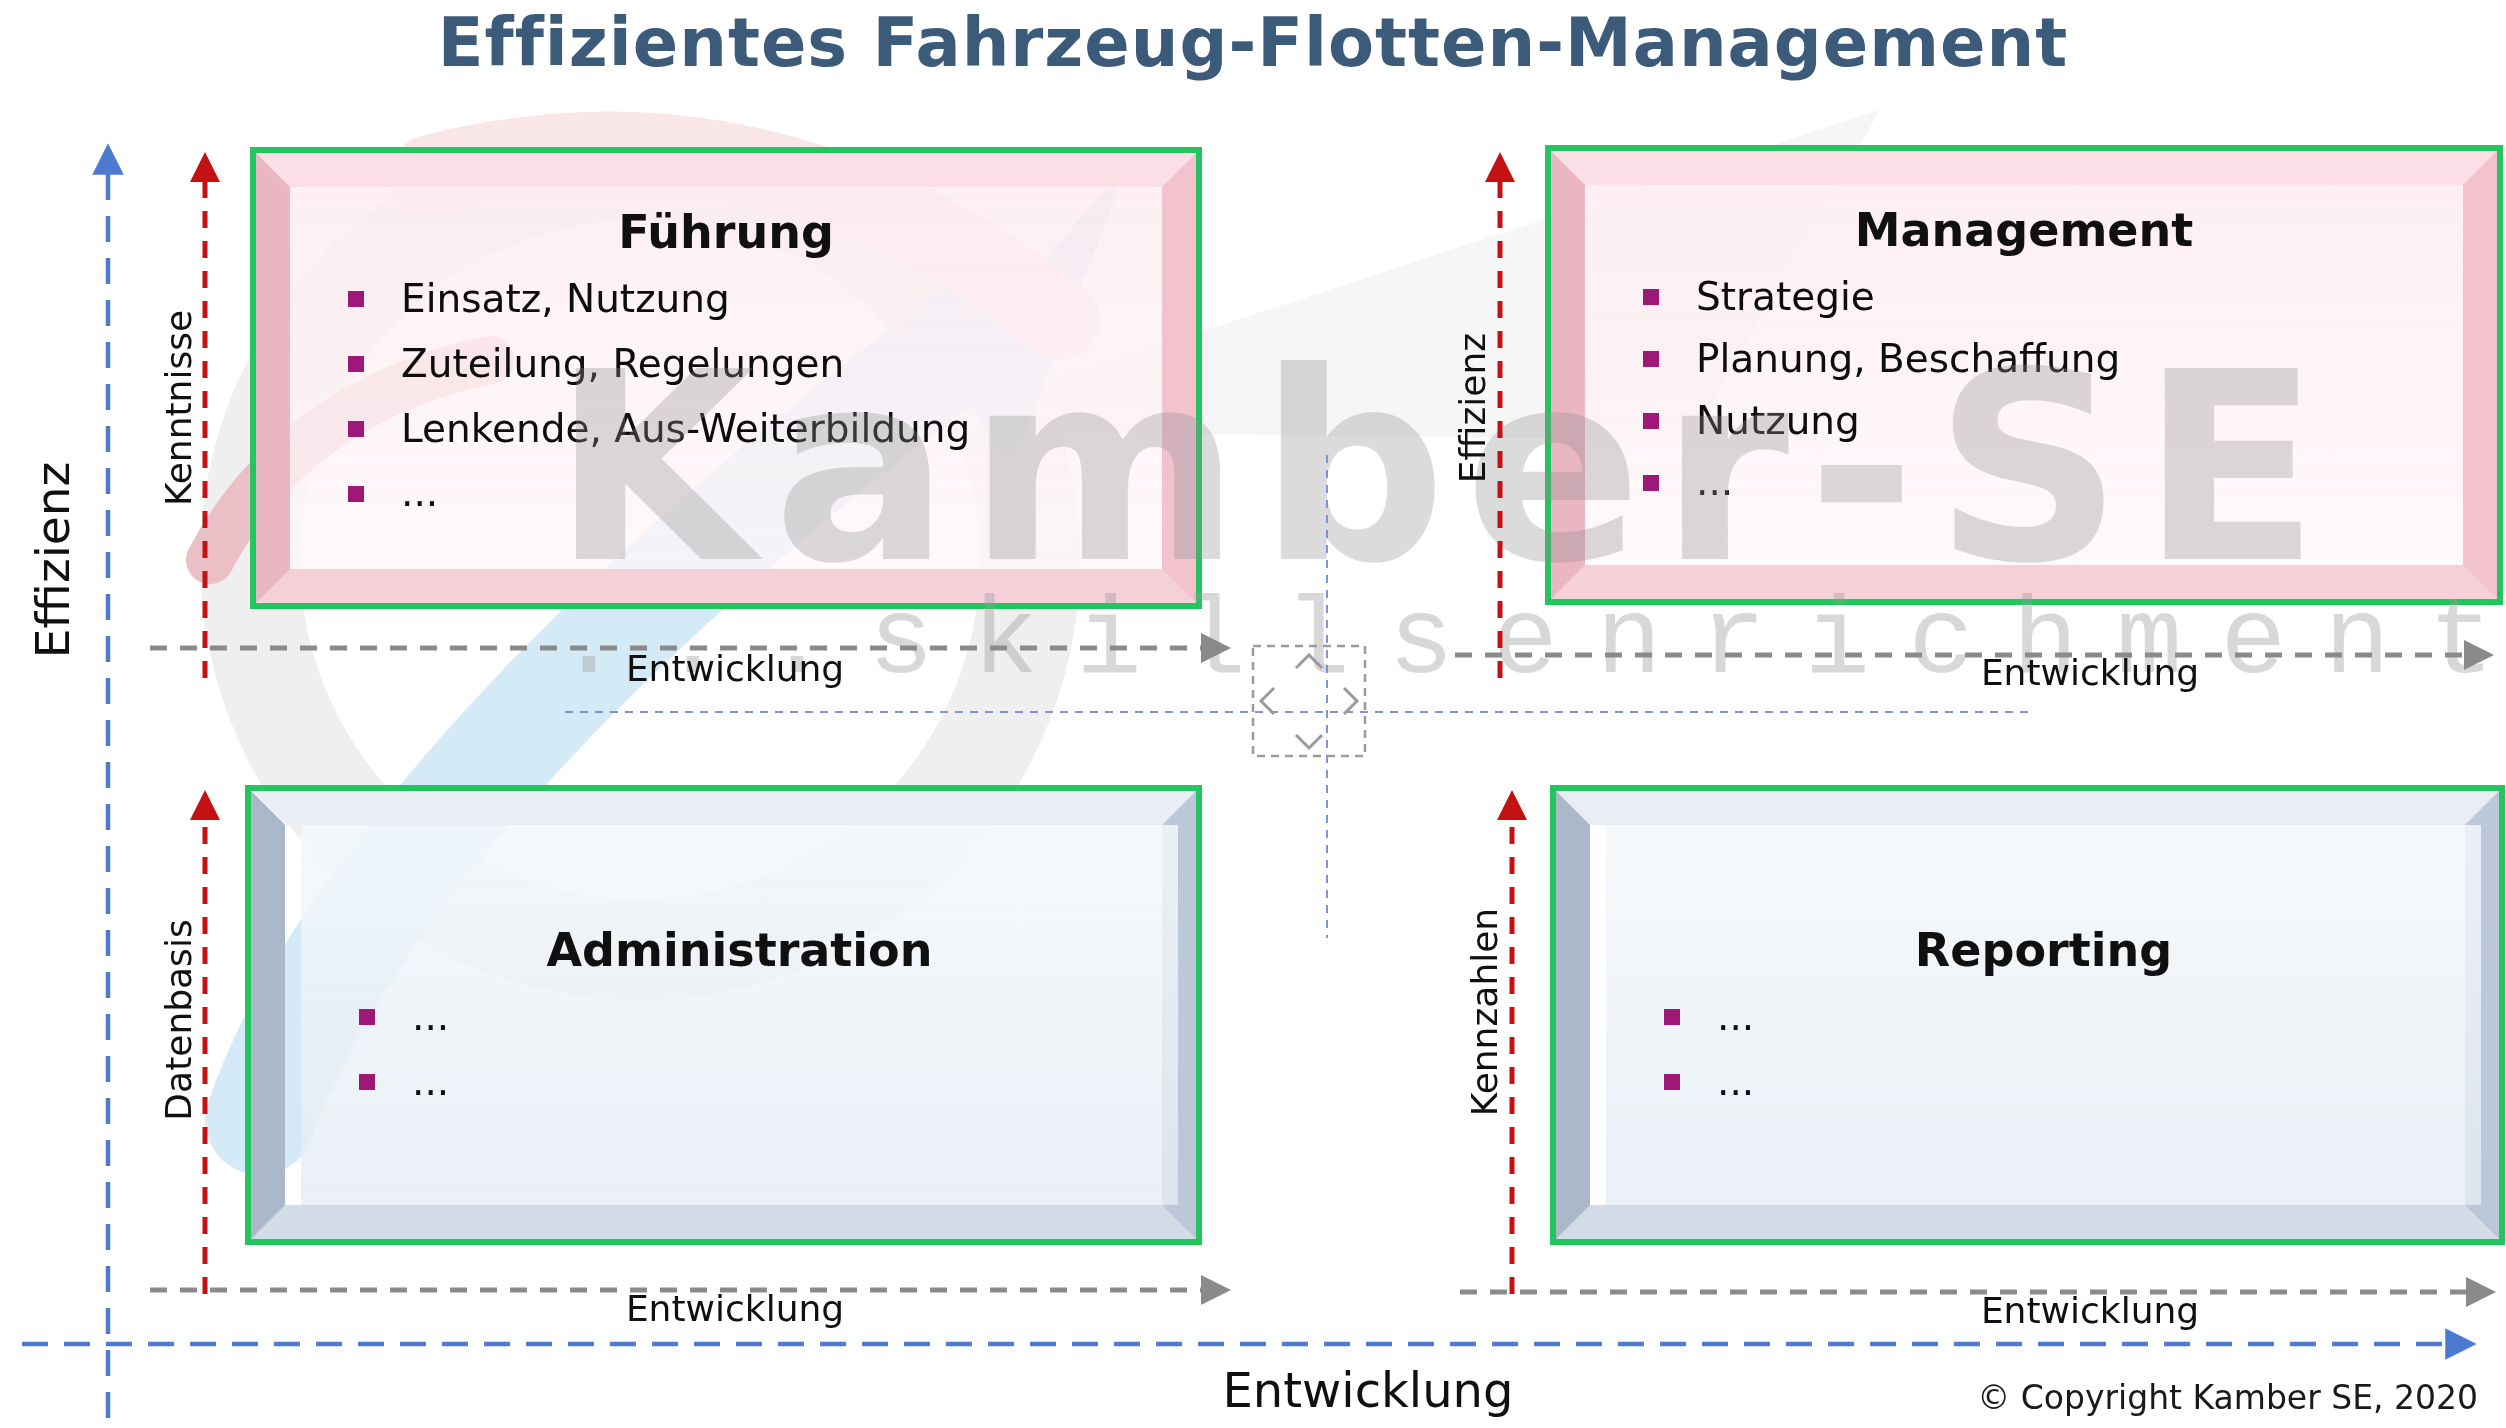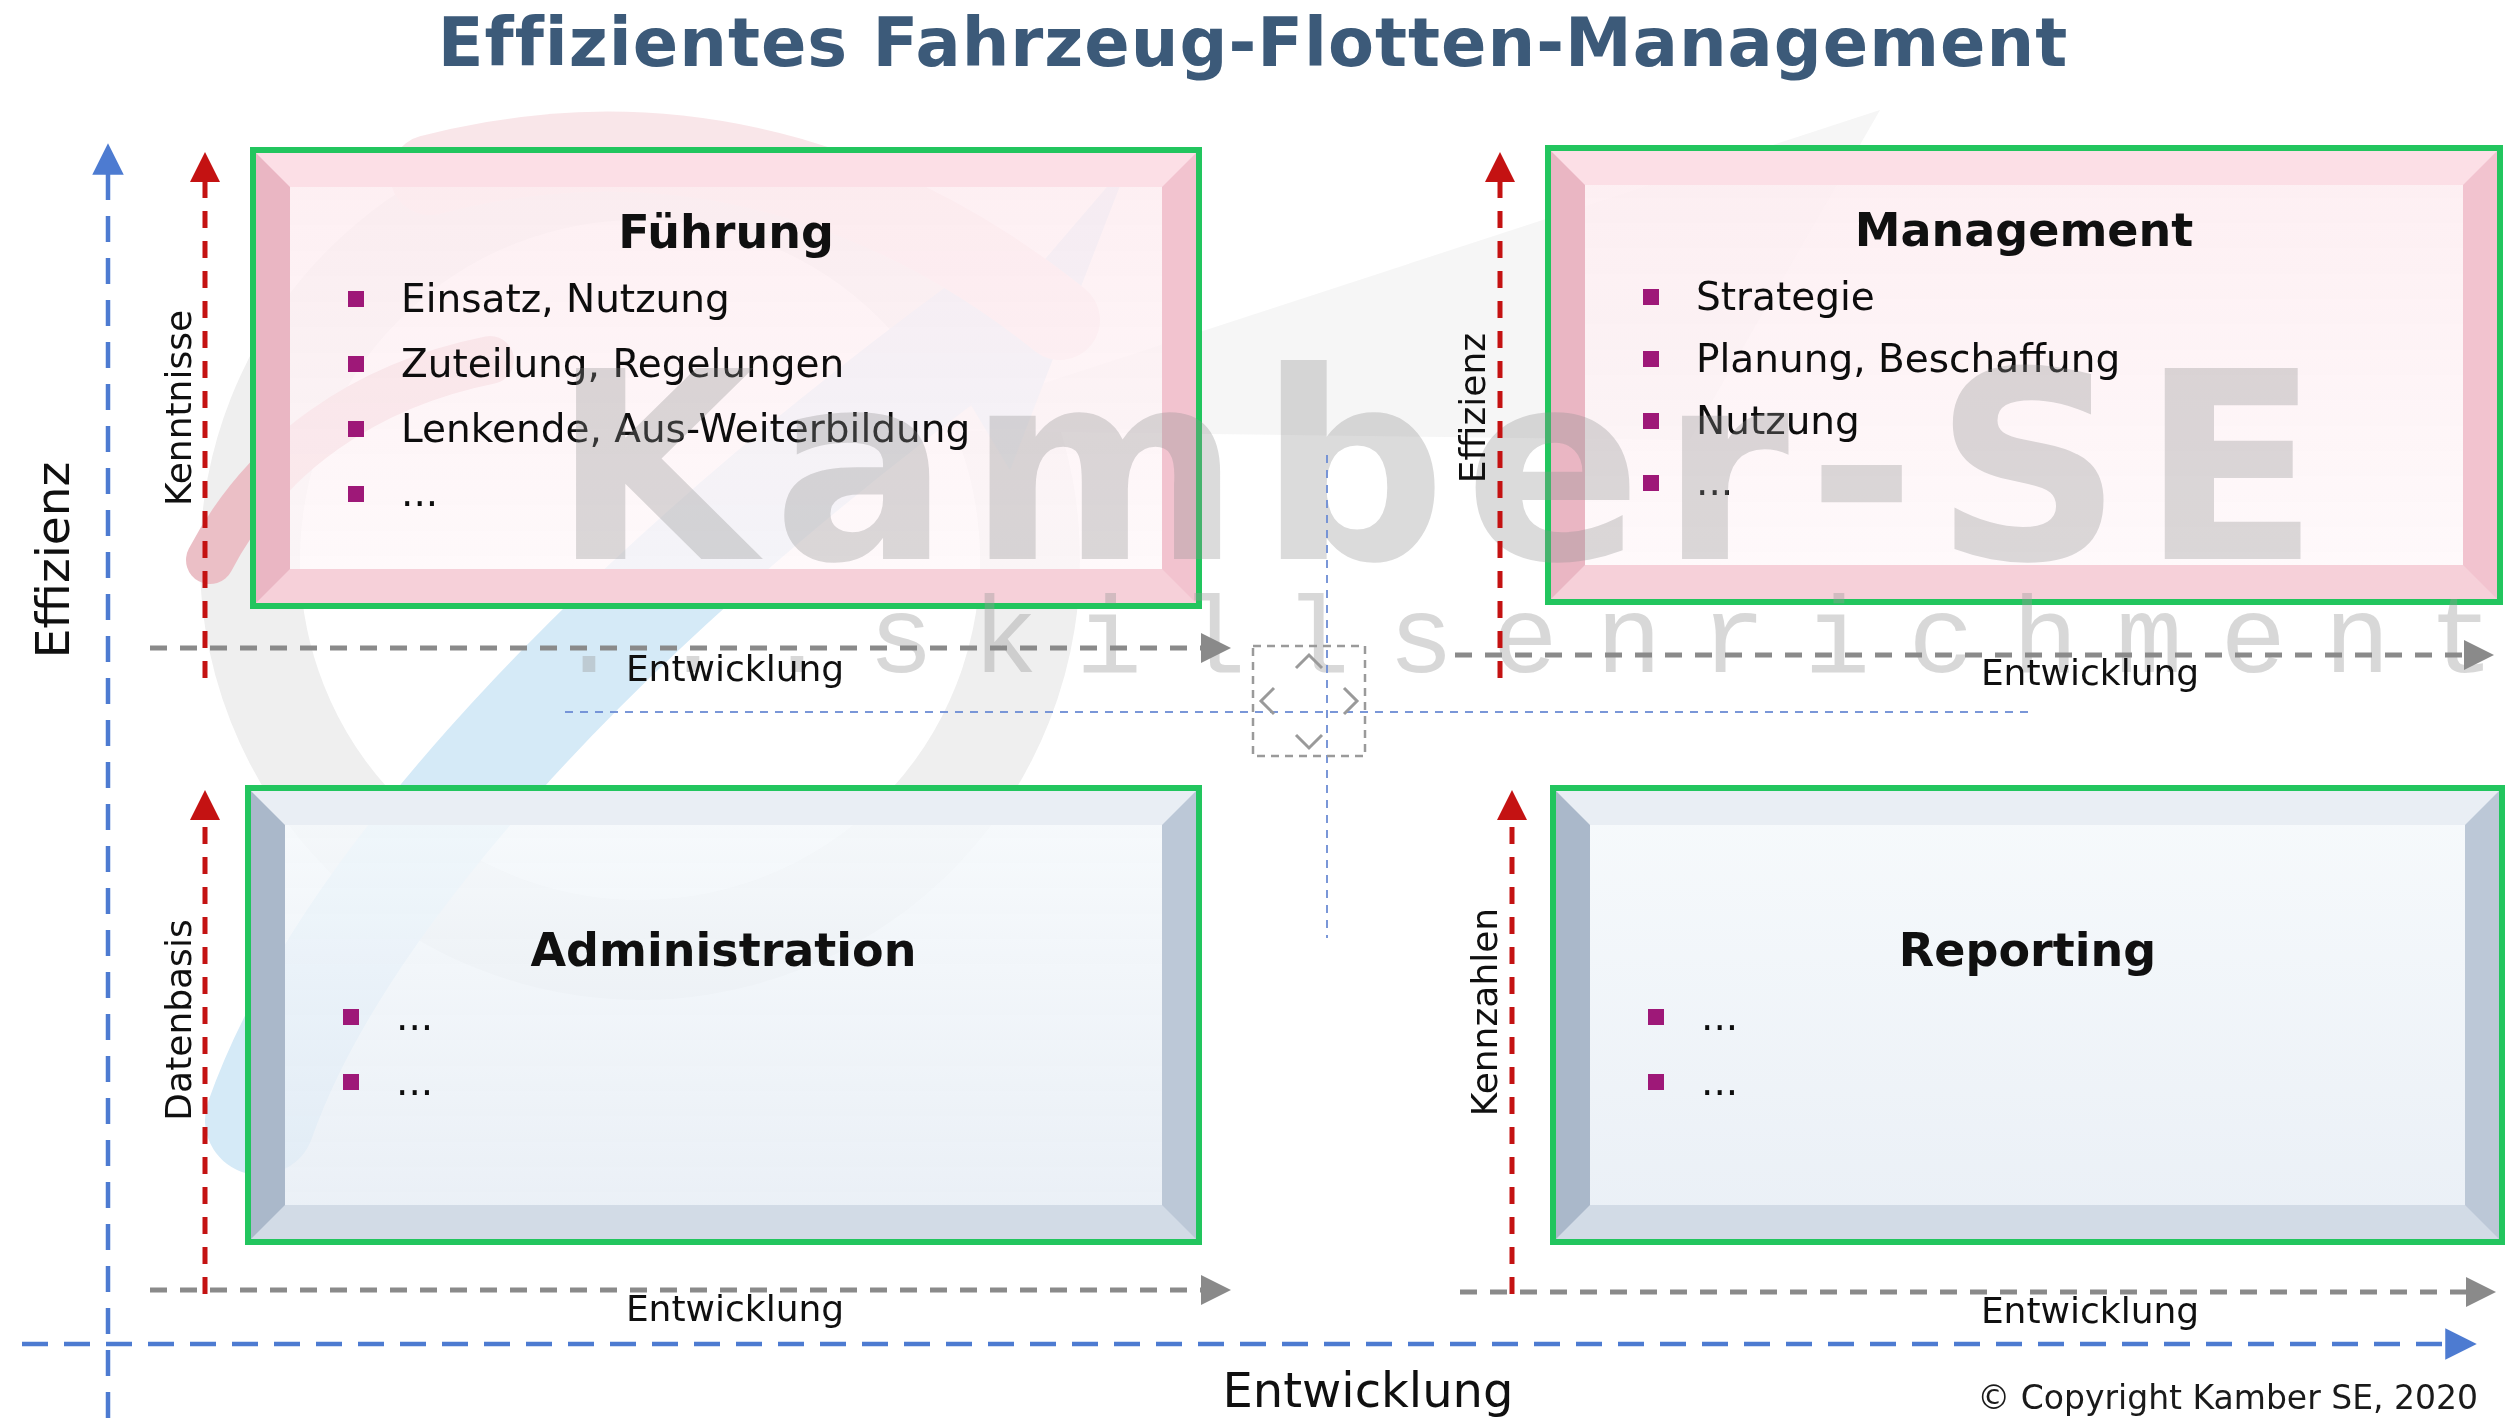--- a/index.html
+++ b/index.html
@@ -34,21 +34,21 @@
   .q-management     { left:1545px; top:145px; width:958px; height:460px; }
   .q-administration { left:245px;  top:785px; width:957px; height:460px; }
   .q-reporting      { left:1550px; top:785px; width:955px; height:460px; }
 
   .frame { width:100%; height:100%; box-sizing:border-box; border:6px solid #22c55e; }
   .bevel { width:100%; height:100%; box-sizing:border-box; border:34px solid; }
   .q-top .bevel { border-color:#fcdfe6 #f2c3cf #f6d0d9 #eab6c3; }
   .q-bot .bevel { border-color:#e9eef4 #bcc8d7 #d2dbe6 #aab8ca; }
   .inner { width:100%; height:100%; box-sizing:border-box; padding:14px 46px; overflow:hidden; }
   .q-top .inner { background:linear-gradient(180deg, rgba(253,236,240,0.82), rgba(254,247,249,0.76)); }
-  .q-bot .inner { background:linear-gradient(180deg, rgba(244,248,251,0.84), rgba(229,236,244,0.78)); }
+  .q-bot .inner { background:linear-gradient(180deg, rgba(244,248,251,0.84), rgba(229,236,244,0.78));margin-left:16px; }
 
   .q-title { text-align:center; font-size:46px; font-weight:bold; color:#101010; margin:4px 0 16px; }
   .q-bot .q-title { margin-top:84px; }
 
   ul.q-bullets { list-style:none; margin:0; padding:0 0 0 12px; }
   ul.q-bullets li { display:flex; align-items:center; gap:37px; font-size:39px; line-height:1.25; margin:0 0 16px; color:#0d0d0d; }
   .q-management ul.q-bullets li { margin-bottom:13px; }
   .sq { width:16px; height:16px; background:#9e1878; flex:none; }
 
   

